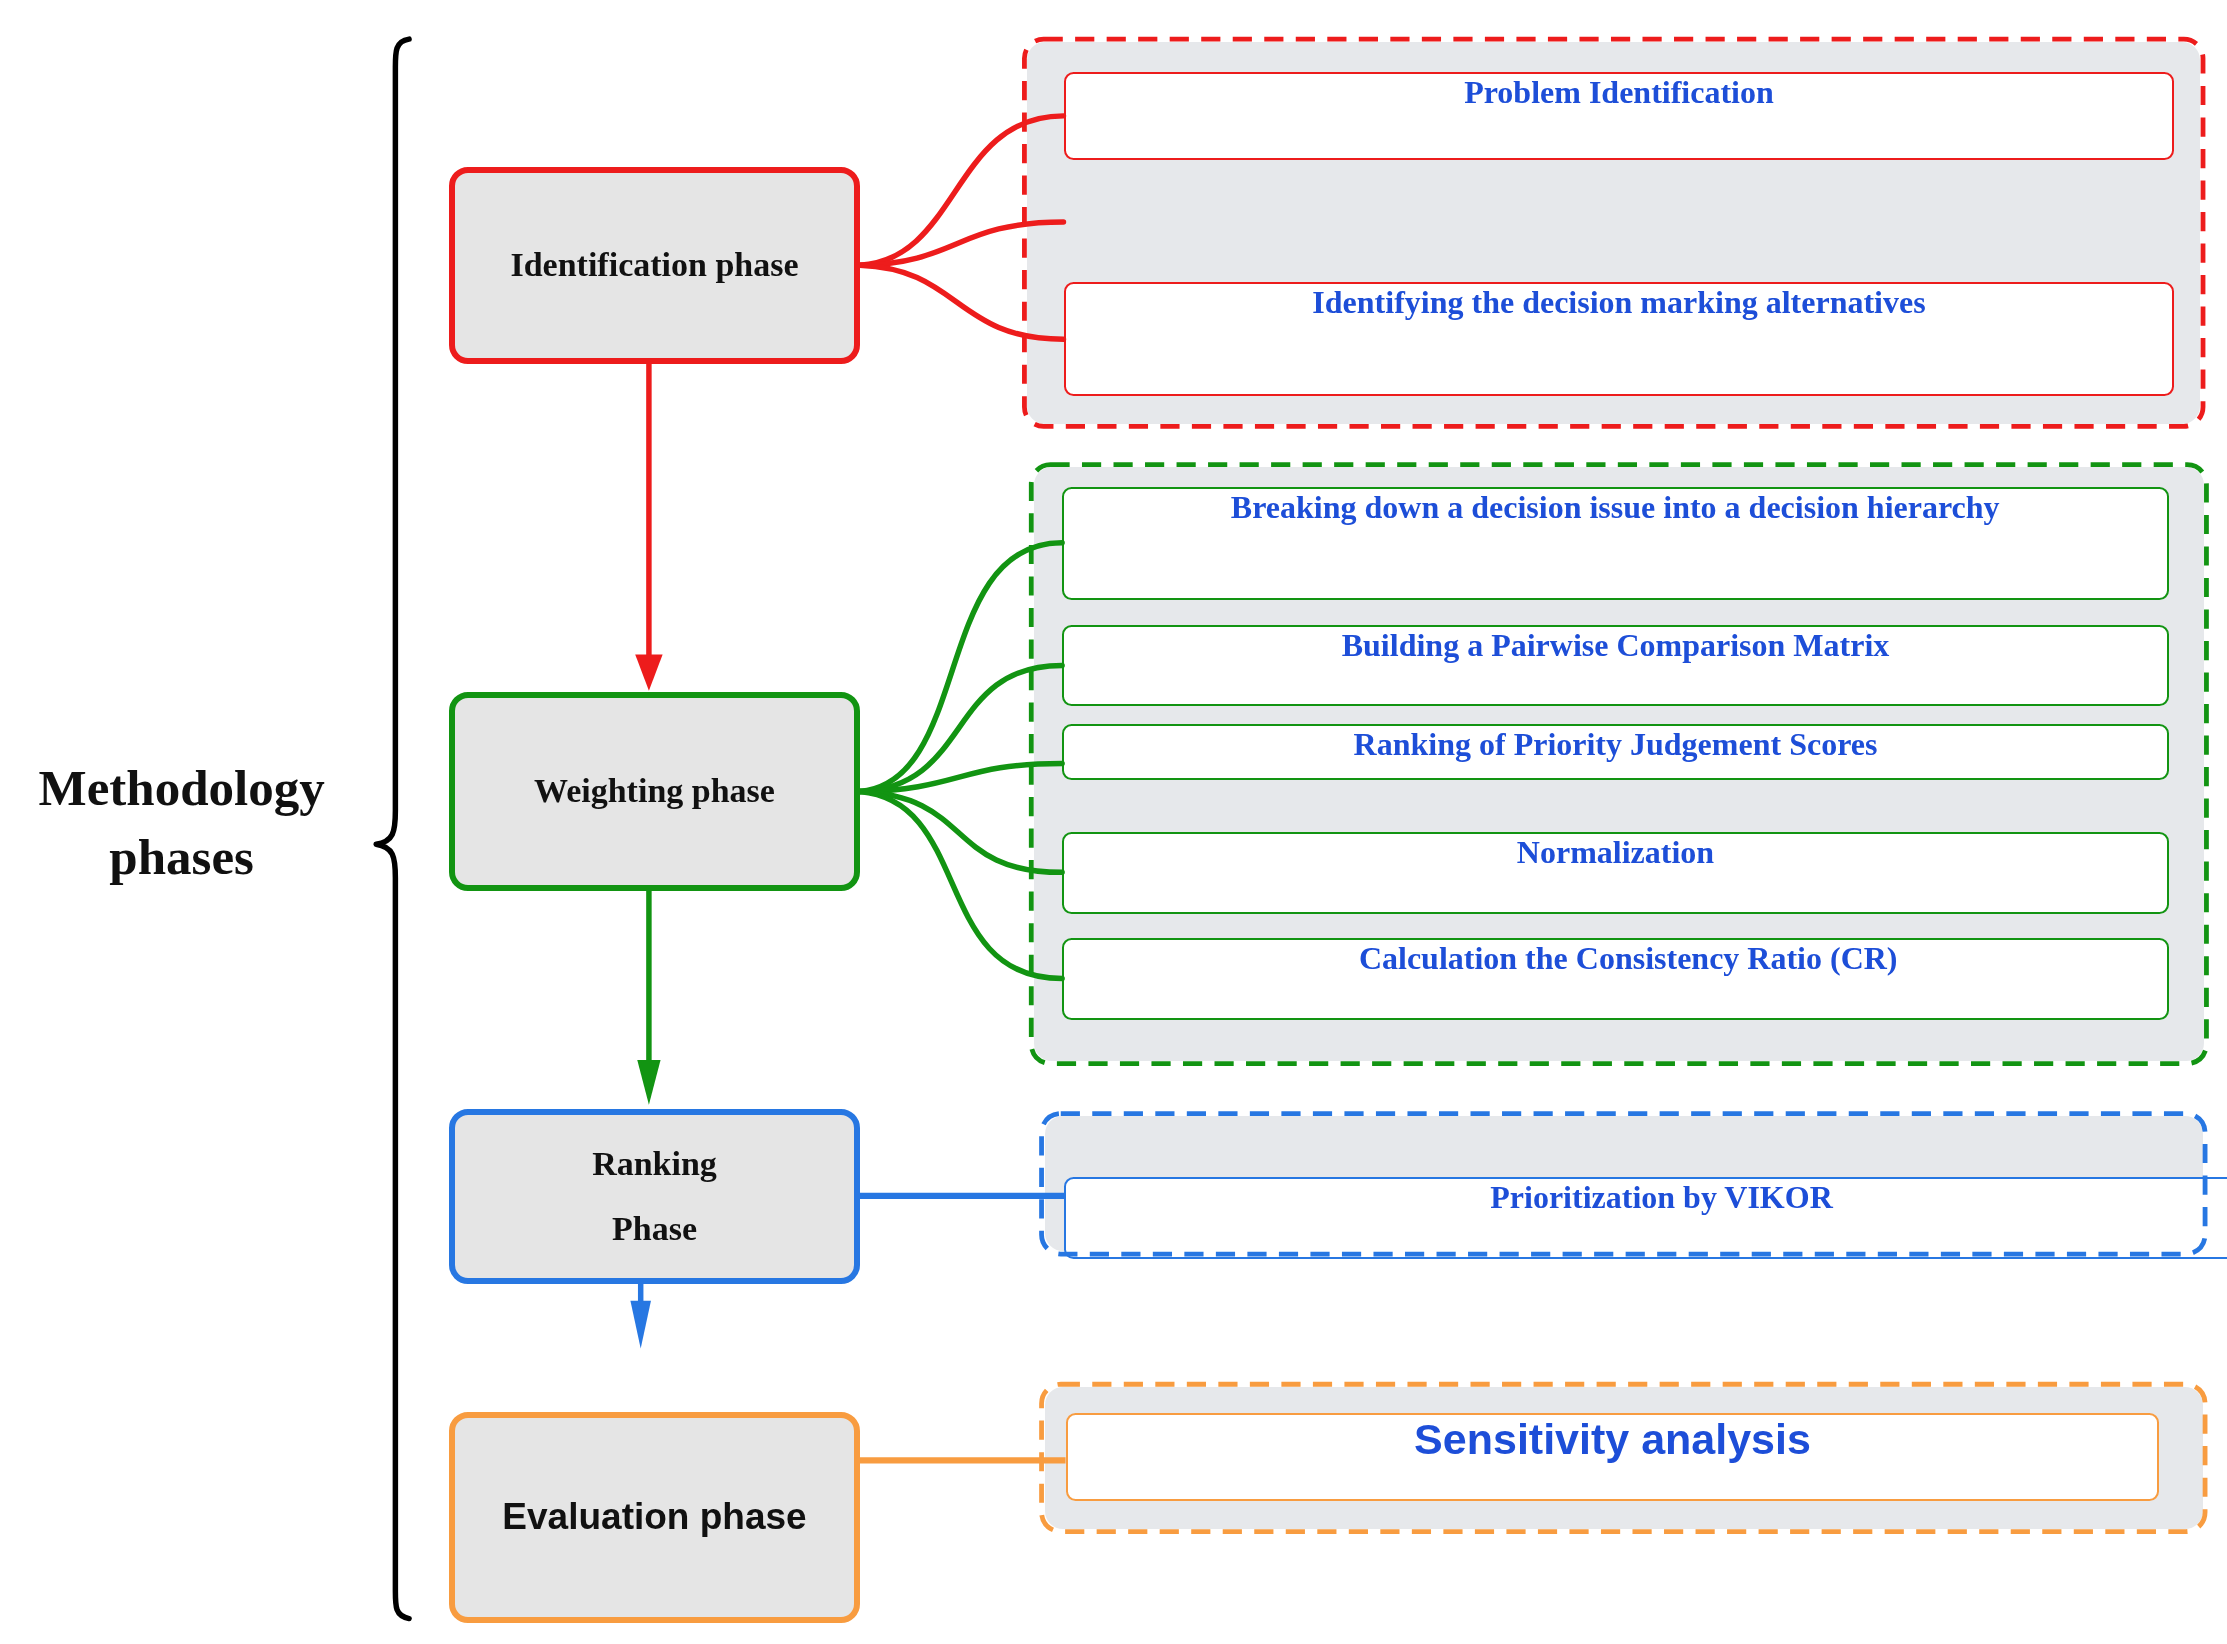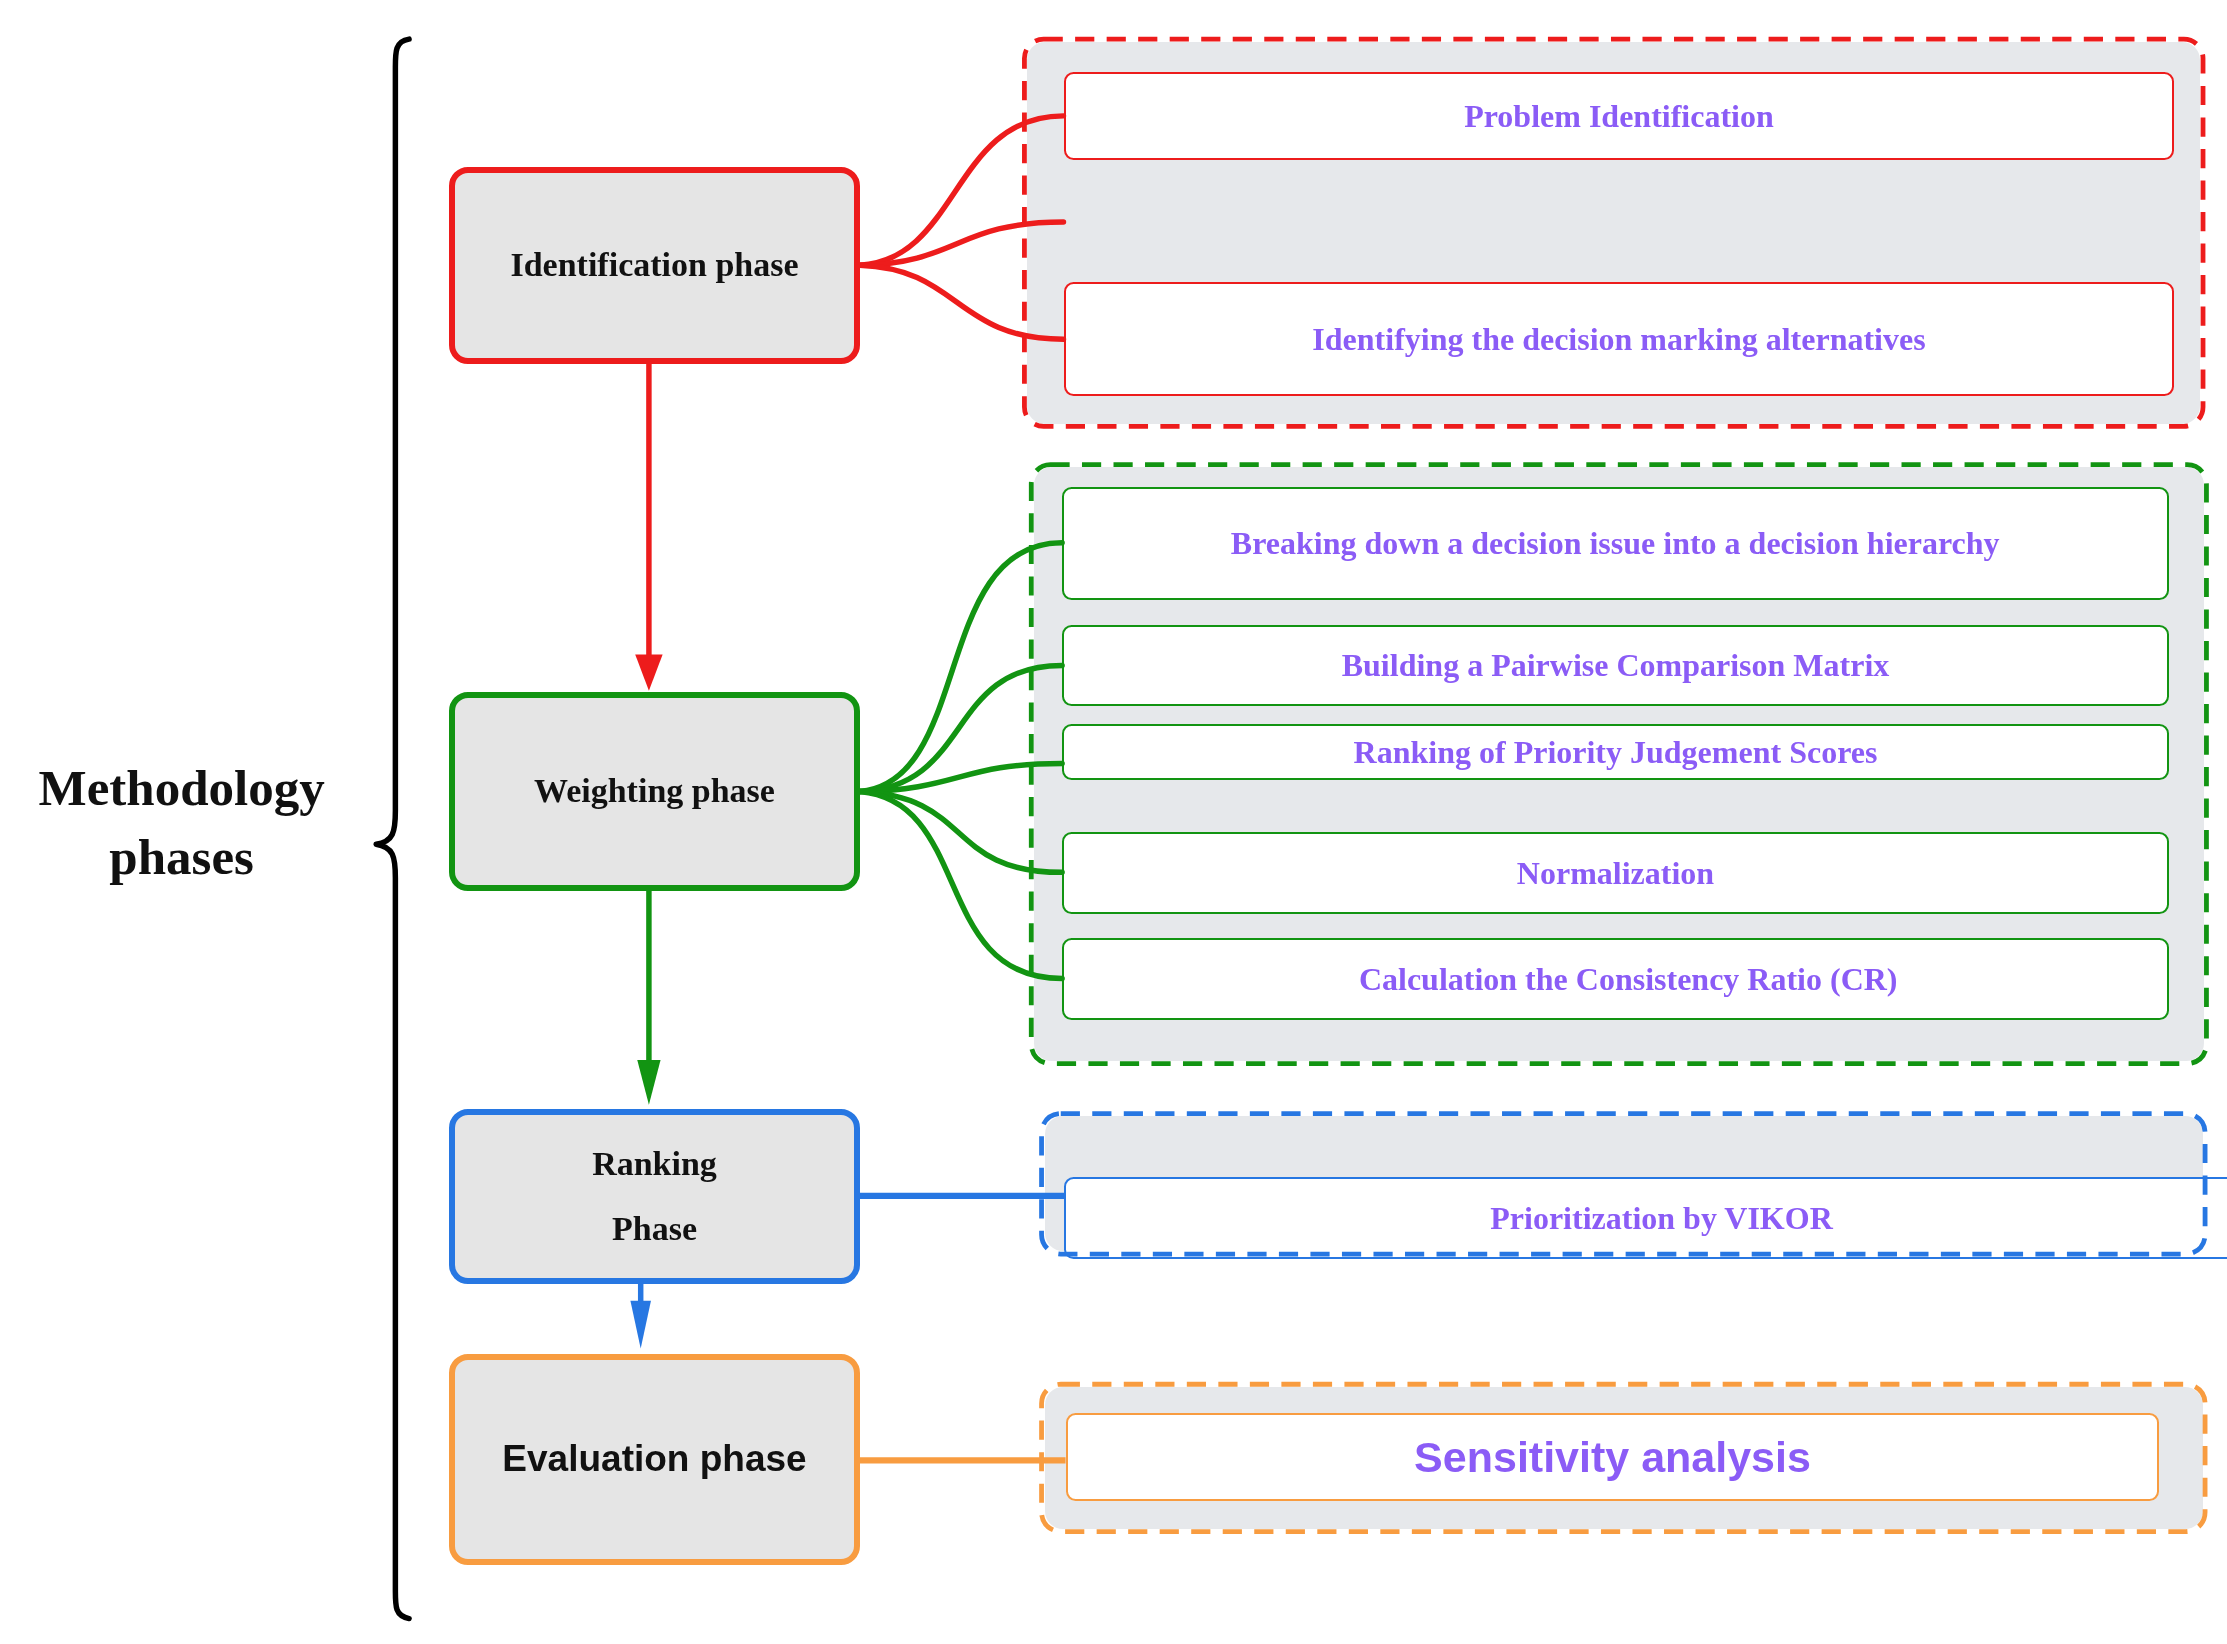--- a/index.html
+++ b/index.html
@@ -11,34 +11,34 @@
   #methodology-label{left:20.6px;top:754px;width:322px;text-align:center;z-index:5;
     font-weight:bold;font-size:51px;line-height:1.35;color:#111;}
 
   
   .phase-box{left:449px;width:411px;border-radius:19px;background:#e5e5e5;z-index:4;
     display:flex;align-items:center;justify-content:center;text-align:center;
     font-weight:bold;color:#111;font-size:34px;white-space:pre-line;line-height:1.9;}
   #phase-identification{top:167px;height:197px;border:6.9px solid #ed1c1c;}
   #phase-weighting{top:692px;height:199px;border:6.9px solid #129412;}
   #phase-ranking{top:1109px;height:175px;border:6.9px solid #2777e2;}
-  #phase-evaluation{top:1354px;height:211px;border:6.2px solid #f89c40;
+  #phase-evaluation{top:1412px;height:211px;border:6.2px solid #f89c40;
     font-family:"Liberation Sans","DejaVu Sans",sans-serif;font-size:37px;}
 
   
   .group-panel{background:#e6e8eb;border-radius:18px;z-index:1;}
   #group-identification-panel{left:1027px;top:42px;width:1173px;height:382px;}
   #group-weighting-panel{left:1034px;top:467px;width:1170px;height:594px;}
   #group-ranking-panel{left:1045px;top:1116px;width:1158px;height:135px;}
   #group-evaluation-panel{left:1045px;top:1387px;width:1158px;height:142px;}
 
   
   .subbox{background:#ffffff;border-radius:9.6px;z-index:2;
-    display:flex;align-items:center;justify-content:center;text-align:center;
-    font-weight:bold;color:#8b5cf6;font-size:32px;padding:0 20.6px;}
+    display:flex;justify-content:center;text-align:center;
+    font-weight:bold;color:#1d4ed8;font-size:32px;padding:0 20.6px;}
   .subbox.red{border:2.7px solid #ed1c1c;left:1064px;width:1110px;}
   .subbox.green{border:2.7px solid #129412;left:1062px;width:1107px;}
   .subbox.blue{border:2.7px solid #2777e2;left:1064px;width:1195px;margin-top:38px;}
   .subbox.orange{border:2.7px solid #f89c40;left:1066px;width:1093px;
     font-family:"Liberation Sans","DejaVu Sans",sans-serif;font-size:43px;}
 
   #id-item-0{top:72px;height:88px;}
   #id-item-1{top:180px;height:85px;}
   #id-item-2{top:282px;height:114px;}
 

